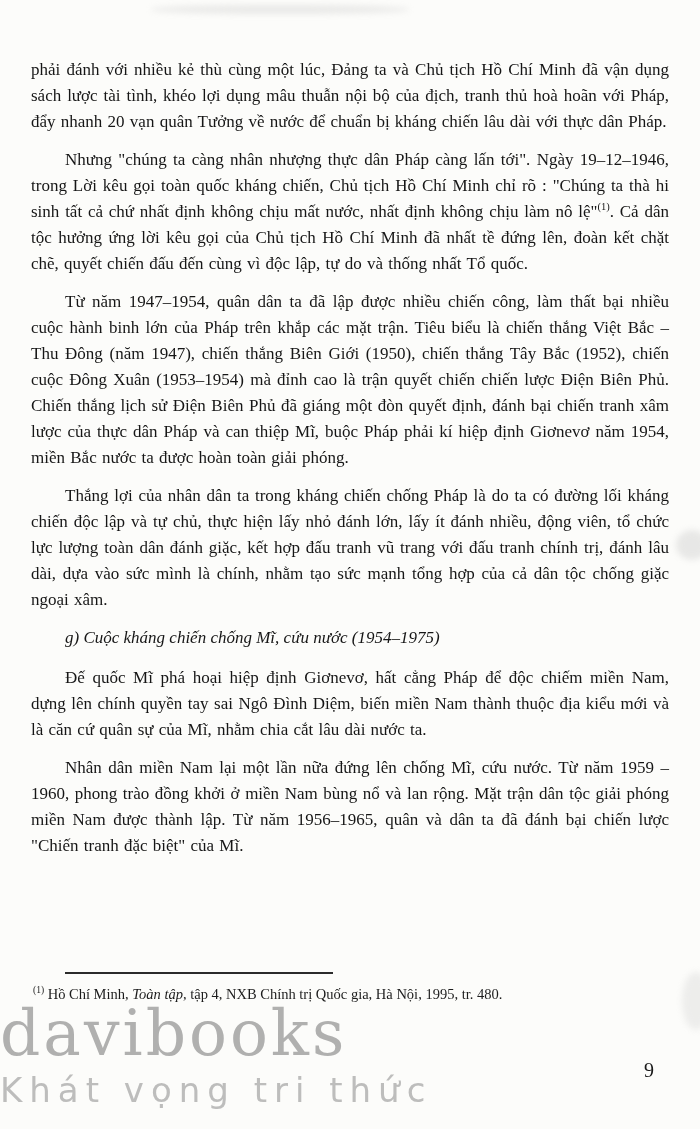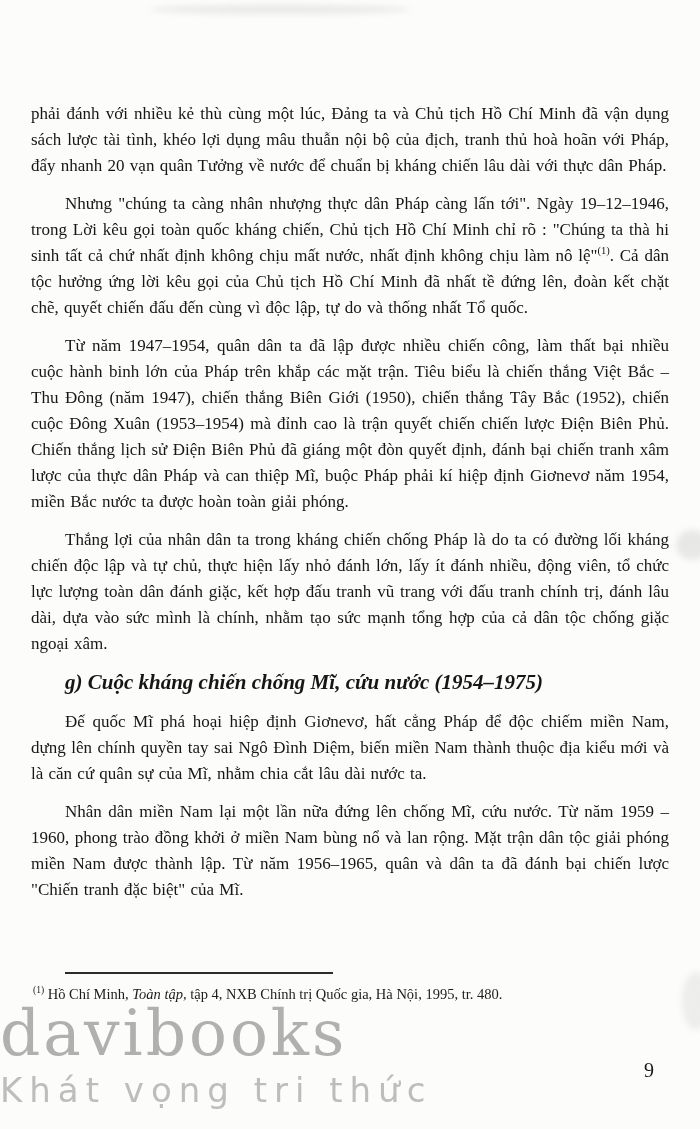--- a/index.html
+++ b/index.html
@@ -5,29 +5,29 @@
   * { margin: 0; padding: 0; box-sizing: border-box; }
   html, body { background: #ffffff; }
   body {
     width: 700px; height: 1129px; margin: 0; overflow: hidden;
     font-family: "Liberation Serif", "DejaVu Serif", serif;
   }
   .page {
     position: relative; width: 700px; height: 1129px;
     background: #fcfcfa; overflow: hidden; color: #161616;
   }
-  .text-block { position: absolute; top: 57px; left: 31px; width: 638px; margin-top: 44px; }
+  .text-block { position: absolute; top: 57px; left: 31px; width: 638px; }
   .para {
     font-size: 17px; line-height: 26px; text-align: justify;
     margin-bottom: 12px; word-spacing: 1px;
   }
   .indent { text-indent: 34px; }
   .first { text-indent: 0; }
   .heading {
-    font-size: 21px; line-height: 26px; font-style: italic; font-weight: bold;
+    font-size: 17px; line-height: 26px; font-style: italic; font-weight: normal;
     margin: 5px 0 14px 0; text-indent: 34px;
   }
   sup { vertical-align: super; line-height: 0; }
   .ref { font-size: 10.5px; }
   .footnote-area { position: absolute; left: 33px; top: 972px; width: 610px; }
   .footnote-rule {
     width: 268px; height: 2px; background: #2b2b2b;
     margin-left: 32px; margin-bottom: 10px;
   }
   .footnote { font-size: 14.5px; line-height: 20px; color: #1c1c1c; }

